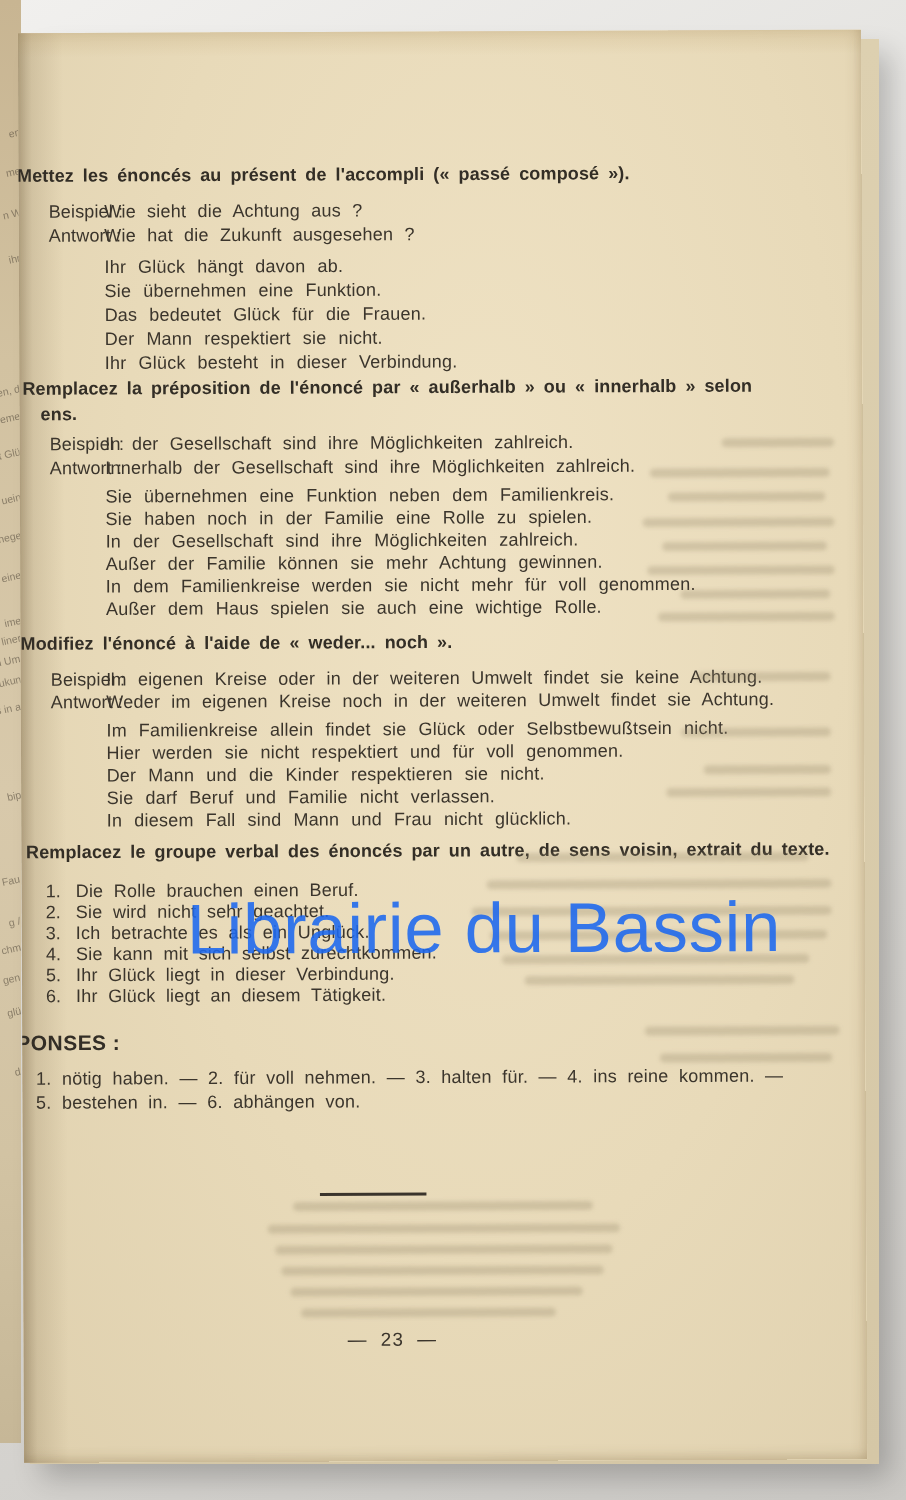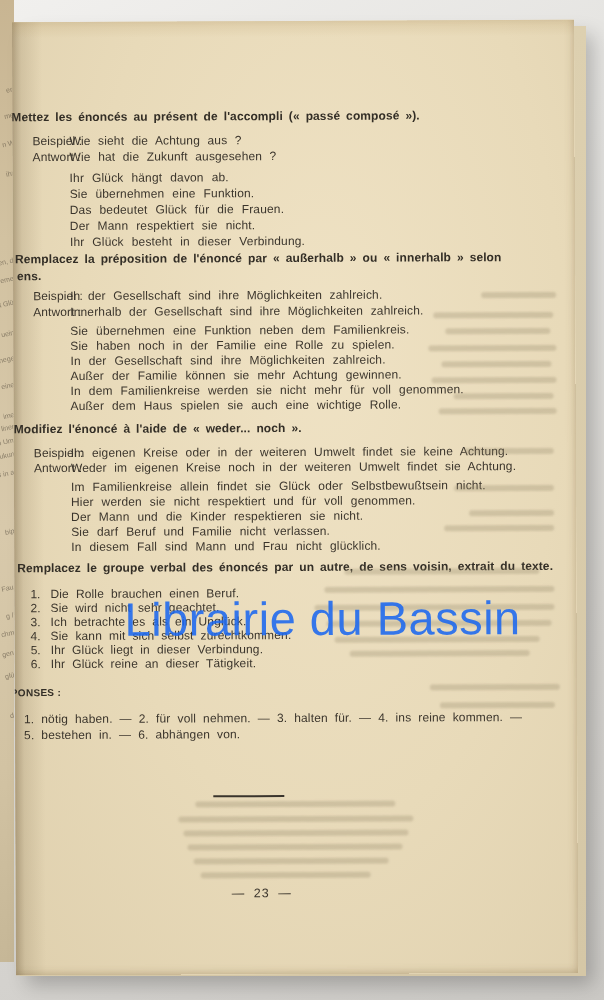--- a/index.html
+++ b/index.html
@@ -40,21 +40,21 @@
     letter-spacing:.1px;word-spacing:2.5px;white-space:nowrap;
   }
   .exrow{position:absolute;left:0;right:0;height:14px;font-size:12px;}
   .lab{position:absolute;left:20px;font-weight:normal;white-space:nowrap;letter-spacing:.1px;}
   .txt{position:absolute;left:57px;white-space:nowrap;word-spacing:4px;letter-spacing:.15px;}
   .block{position:absolute;left:57px;font-size:12px;word-spacing:4.5px;letter-spacing:.15px;}
   .block div{white-space:nowrap;}
   .numrow{position:absolute;left:0;right:0;height:14px;font-size:12px;}
   .num{position:absolute;left:16px;}
   .ntext{position:absolute;left:36px;white-space:nowrap;word-spacing:3.5px;letter-spacing:.15px;}
-  .resp-label{position:absolute;left:-4px;font-weight:bold;font-size:10px;color:#332e26;letter-spacing:.3px;white-space:nowrap;}
+  .resp-label{position:absolute;left:-4px;font-weight:bold;font-size:14px;color:#332e26;letter-spacing:.3px;white-space:nowrap;}
   .resp-lines{position:absolute;left:9px;font-size:12px;line-height:16px;word-spacing:3.5px;letter-spacing:.15px;}
   .resp-lines div{white-space:nowrap;}
   .divider{position:absolute;left:198px;top:774px;width:71px;height:2px;background:#3a342c;}
   .pagenum{position:absolute;left:196px;top:865px;width:100px;text-align:center;font-size:12.5px;letter-spacing:1px;word-spacing:4px;}
   .watermark{
     position:absolute;left:110px;top:574px;z-index:6;white-space:nowrap;
     font-size:47px;line-height:47px;letter-spacing:.5px;opacity:.88;
   }
   .ghost{position:absolute;height:6px;border-radius:3px;background:rgba(145,134,104,.30);filter:blur(1.3px);}
 </style>
@@ -102,21 +102,21 @@
     </div>
     <div class="block" style="top:148px;line-height:16px">
       <div>Ihr Glück hängt davon ab.</div>
       <div>Sie übernehmen eine Funktion.</div>
       <div>Das bedeutet Glück für die Frauen.</div>
       <div>Der Mann respektiert sie nicht.</div>
       <div>Ihr Glück besteht in dieser Verbindung.</div>
     </div>
 
     <div class="ex-title" style="left:2px;top:230px">Remplacez la préposition de l'énoncé par « außerhalb » ou « innerhalb » selon</div>
-    <div class="ex-title" style="left:4px;top:247px">ens.</div>
+    <div class="ex-title" style="left:14px;top:247px">ens.</div>
     <div class="exrow" style="top:267px">
       <span class="lab">Beispiel :</span>
       <span class="txt">In der Gesellschaft sind ihre Möglichkeiten zahlreich.</span>
     </div>
     <div class="exrow" style="top:283px">
       <span class="lab">Antwort :</span>
       <span class="txt">Innerhalb der Gesellschaft sind ihre Möglichkeiten zahlreich.</span>
     </div>
     <div class="block" style="top:302px;line-height:15px">
       <div>Sie übernehmen eine Funktion neben dem Familienkreis.</div>
@@ -160,21 +160,21 @@
     <div class="numrow" style="top:607px">
       <span class="num">4.</span>
       <span class="ntext">Sie kann mit sich selbst zurechtkommen.</span>
     </div>
     <div class="numrow" style="top:621px">
       <span class="num">5.</span>
       <span class="ntext">Ihr Glück liegt in dieser Verbindung.</span>
     </div>
     <div class="numrow" style="top:635px">
       <span class="num">6.</span>
-      <span class="ntext">Ihr Glück reine an dieser Tätigkeit.</span>
+      <span class="ntext">Ihr Glück liegt an diesem Tätigkeit.</span>
     </div>
 
     <div class="resp-label" style="top:665px">PONSES :</div>
     <div class="resp-lines" style="top:689px">
       <div>1. nötig haben. — 2. für voll nehmen. — 3. halten für. — 4. ins reine kommen. —</div>
       <div>5. bestehen in. — 6. abhängen von.</div>
     </div>
 
     <div class="divider"></div>
     <div class="pagenum">— 23 —</div>

